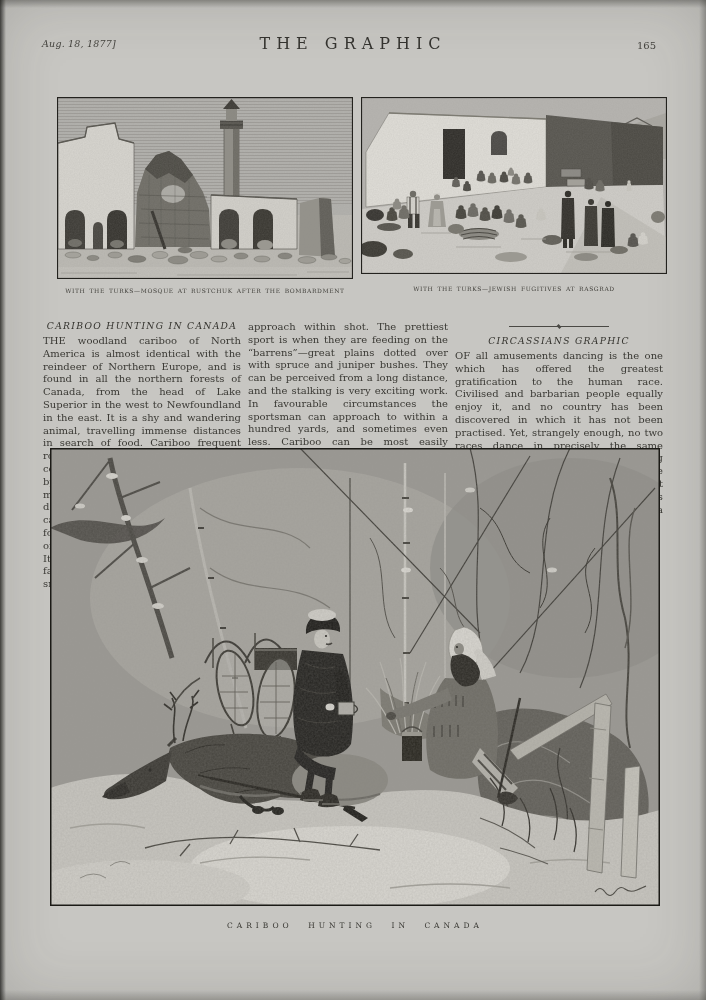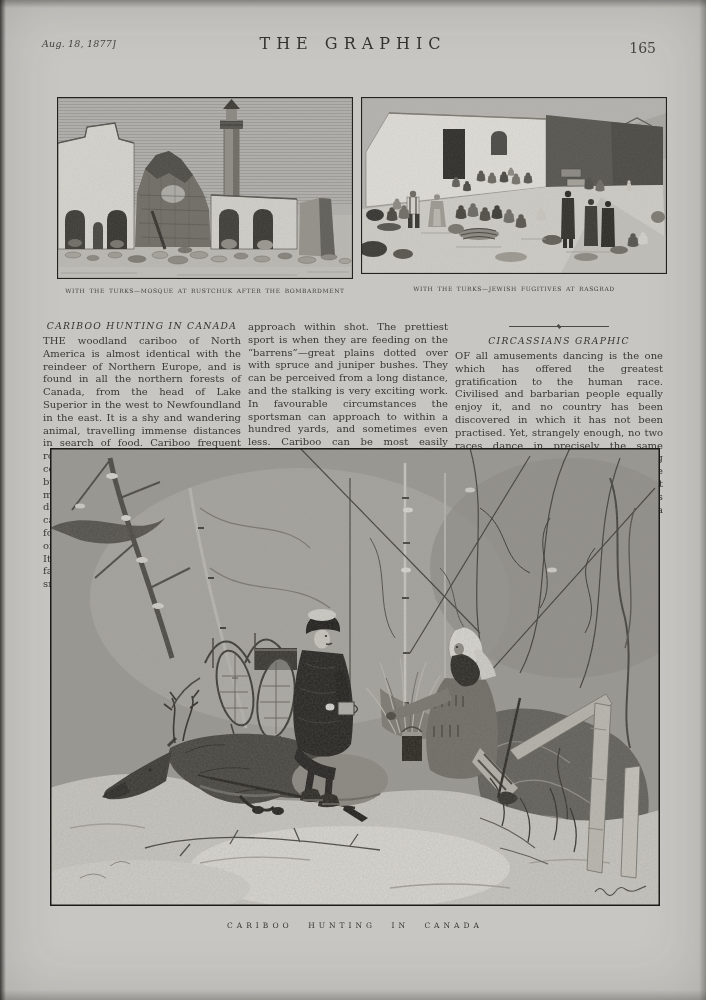--- a/index.html
+++ b/index.html
@@ -7,21 +7,21 @@
   .page{position:relative;width:706px;height:1000px;overflow:hidden;
     background:
       linear-gradient(90deg, rgba(30,30,28,.8) 0px, rgba(30,30,28,0) 6px),
       linear-gradient(270deg, rgba(60,59,56,.35) 0px, rgba(60,59,56,0) 7px),
       linear-gradient(180deg, rgba(70,69,66,.45) 0px, rgba(70,69,66,0) 8px),
       linear-gradient(0deg, rgba(70,69,66,.30) 0px, rgba(70,69,66,0) 10px),
       #c7c6c2;
     box-shadow: inset 0 0 60px rgba(50,49,45,.18);}
   .hdr-date{position:absolute;left:42px;top:38px;font-style:italic;font-size:9.5px;color:#45443f;letter-spacing:.2px;}
   .hdr-title{position:absolute;left:0;right:0;top:34px;text-align:center;font-size:16px;letter-spacing:6px;color:#34332f;}
-  .hdr-page{position:absolute;right:50px;top:40px;font-size:14px;color:#45443f;margin-left:24px;}
+  .hdr-page{position:absolute;right:50px;top:40px;font-size:10px;color:#45443f;margin-left:24px;}
   .fig{position:absolute;}
   .fig svg{display:block;width:100%;height:100%;}
   .figcap{position:absolute;text-align:center;font-size:6px;letter-spacing:.6px;word-spacing:1.5px;color:#403f3a;}
   .headline{font-style:italic;font-size:9.2px;letter-spacing:1.3px;color:#34332e;text-align:center;white-space:nowrap;}
   .bt{font-size:10px;line-height:1.28;text-align:justify;color:#3a3934;}
   .col{position:absolute;}
   .divider{width:100px;margin:5px auto 4px auto;border-top:1px solid #4a4944;position:relative;height:4px;}
   .divider .dia{position:absolute;left:50%;top:-3px;width:5px;height:5px;background:#4a4944;transform:translateX(-50%) rotate(45deg) scale(.8,.55);}
   .bigcap{position:absolute;left:50px;width:610px;top:921px;text-align:center;font-size:7.5px;letter-spacing:4px;word-spacing:9px;color:#3b3a35;}
 </style>

